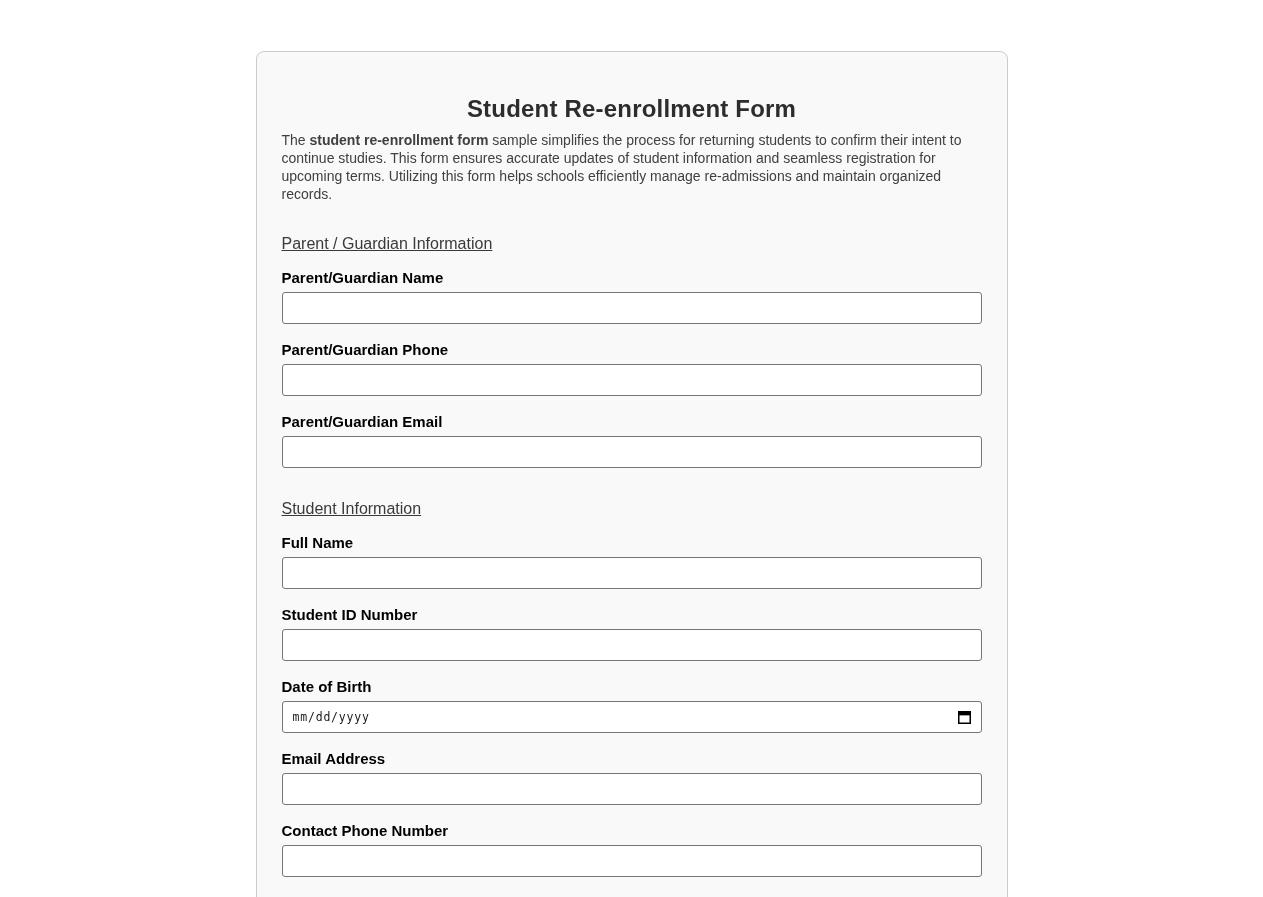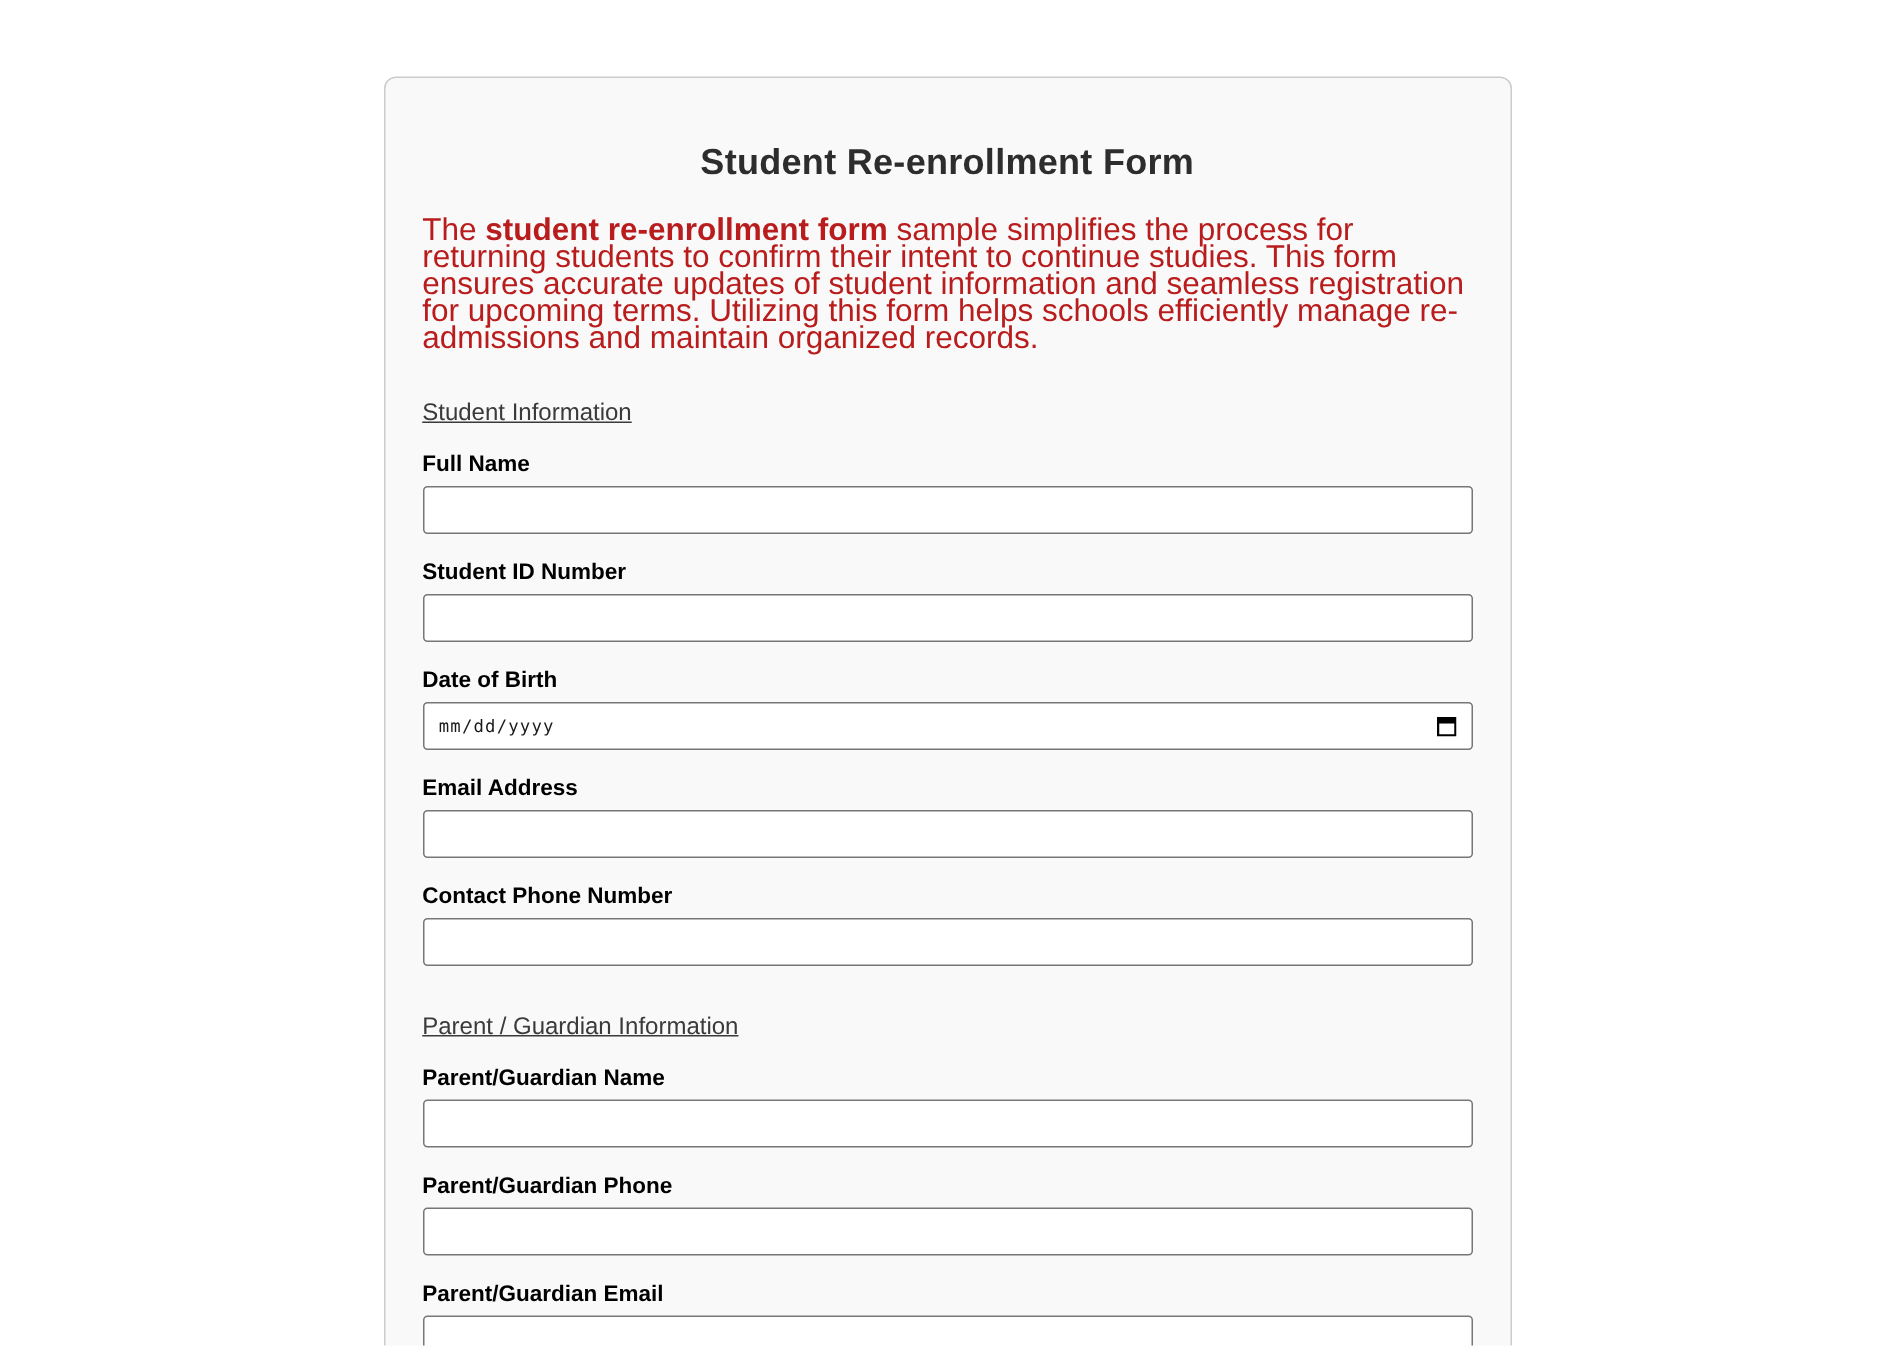--- a/index.html
+++ b/index.html
@@ -24,24 +24,24 @@
   .form-title {
     margin: 0;
     font-size: 24px;
     line-height: 28px;
     font-weight: bold;
     text-align: center;
     color: #2d2d2d;
     letter-spacing: 0.2px;
   }
   .form-intro {
-    margin: 22px 0 0;
-    font-size: 21px;
+    margin: 8px 0 0;
+    font-size: 14px;
     line-height: 18px;
-    color: #b91c1c;
+    color: #404040;
   }
   .form-intro b { font-weight: bold; }
   .form-section { margin-top: 31px; }
   .section-legend {
     font-size: 16px;
     line-height: 19px;
     color: #3a3a3a;
     text-decoration: underline;
     margin: 0 0 17px;
   }
@@ -94,20 +94,40 @@
   }
 </style>
 </head>
 <body>
 
 <div class="card">
   <h1 class="form-title">Student Re-enrollment Form</h1>
   <p class="form-intro"><span>The </span><b>student re-enrollment form</b><span> sample simplifies the process for returning students to confirm their intent to continue studies. This form ensures accurate updates of student information and seamless registration for upcoming terms. Utilizing this form helps schools efficiently manage re-admissions and maintain organized records.</span></p>
   <div id="sections">
   <section class="form-section">
+    <div class="section-legend">Parent / Guardian Information</div>
+    <div class="fields">
+  <div class="field">
+    <label class="field-label">Parent/Guardian Name</label>
+    <input type="text" class="text-input" style="">
+  </div>
+
+  <div class="field">
+    <label class="field-label">Parent/Guardian Phone</label>
+    <input type="text" class="text-input" style="">
+  </div>
+
+  <div class="field">
+    <label class="field-label">Parent/Guardian Email</label>
+    <input type="text" class="text-input" style="">
+  </div>
+</div>
+  </section>
+
+  <section class="form-section">
     <div class="section-legend">Student Information</div>
     <div class="fields">
   <div class="field">
     <label class="field-label">Full Name</label>
     <input type="text" class="text-input" style="">
   </div>
 
   <div class="field">
     <label class="field-label">Student ID Number</label>
     <input type="text" class="text-input" style="">
@@ -130,34 +150,14 @@
     <label class="field-label">Email Address</label>
     <input type="text" class="text-input" style="">
   </div>
 
   <div class="field">
     <label class="field-label">Contact Phone Number</label>
     <input type="text" class="text-input" style="">
   </div>
 </div>
   </section>
-
-  <section class="form-section">
-    <div class="section-legend">Parent / Guardian Information</div>
-    <div class="fields">
-  <div class="field">
-    <label class="field-label">Parent/Guardian Name</label>
-    <input type="text" class="text-input" style="">
-  </div>
-
-  <div class="field">
-    <label class="field-label">Parent/Guardian Phone</label>
-    <input type="text" class="text-input" style="">
-  </div>
-
-  <div class="field">
-    <label class="field-label">Parent/Guardian Email</label>
-    <input type="text" class="text-input" style="">
-  </div>
-</div>
-  </section>
 </div>
 </div>
 
 </body></html>

